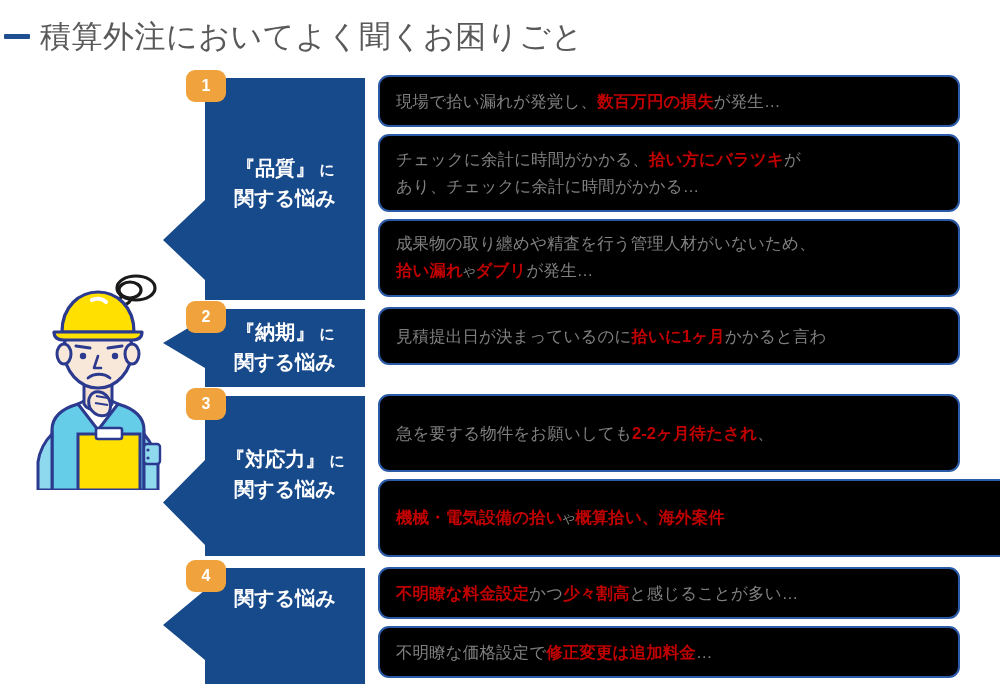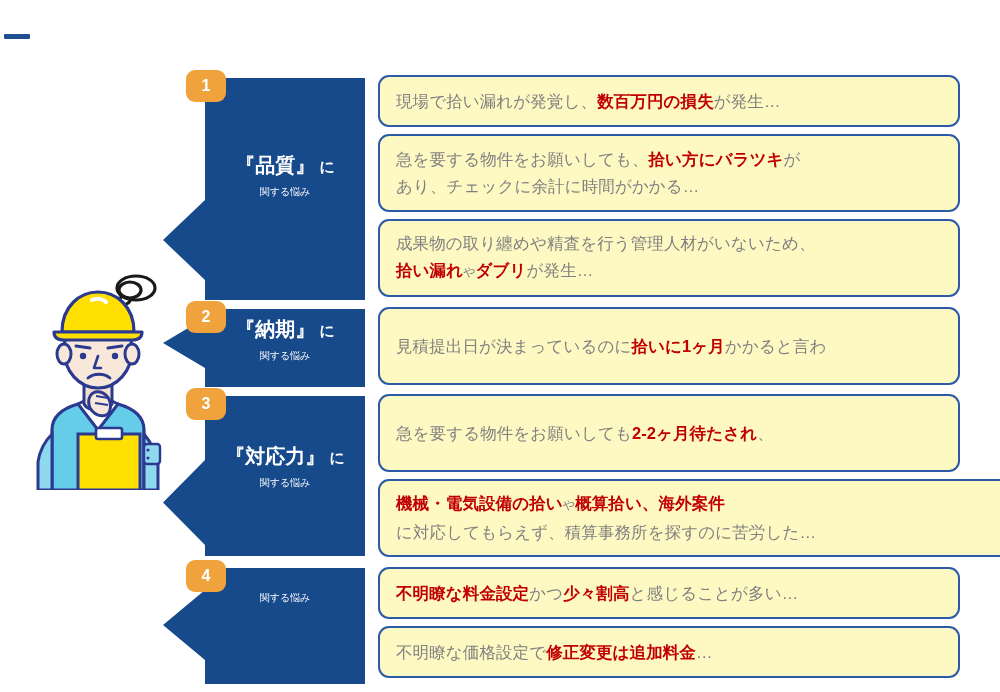--- a/index.html
+++ b/index.html
@@ -28,55 +28,56 @@
   
   #worker { position: absolute; left: 18px; top: 258px; width: 160px; height: 232px; }
 
   
   .cat-block { position: absolute; }
   .cat-shape { position: absolute; left: 0; top: 0; width: 100%; height: 100%; }
   .cat-label {
     position: absolute; left: 0; width: 100%;
     text-align: center; color: #ffffff; pointer-events: none;
   }
-  .cat-line1 { font-size: 20px; line-height: 27px; font-weight: bold; white-space: nowrap; }
+  .cat-line1 { font-size: 20px; line-height: 32px; font-weight: bold; white-space: nowrap; }
   .cat-line1 .small { font-size: 15px; font-weight: bold; }
-  .cat-line2 { font-size: 10px; line-height: 24px; font-weight: normal; white-space: nowrap; }
+  .cat-line2 { font-size: 20px; line-height: 24px; font-weight: bold; white-space: nowrap; }
 
   .badge {
     position: absolute; width: 40px; height: 32px;
     background: #f0a33c; border-radius: 9px;
     color: #ffffff; font-size: 16px; font-weight: bold;
     display: flex; align-items: center; justify-content: center;
     z-index: 5;
   }
 
   
   .card {
     position: absolute;
-    background: #fef9c3;
+    background: #000000;
     border: 2px solid #2b5aa7;
     border-radius: 11px;
     display: flex; align-items: center;
     padding: 15px 16px;
   }
   .card-text {
     font-size: 16.5px; line-height: 27px; color: #808080;
     letter-spacing: 0.1px;
   }
   .card-text b { color: #c00000; font-weight: bold; }
   .card-text .tiny { font-size: 12px; color: #808080; font-weight: normal; }
 </style>
 </head>
 <body>
 
 <div id="slide">
 
   <div id="title-row">
     <div id="title-dash"></div>
+    <div id="title-text">積算外注においてよく聞くお困りごと</div>
   </div>
 
   <div id="worker">
     <svg viewBox="0 0 160 232" width="160" height="232" xmlns="http://www.w3.org/2000/svg">
 
       <g fill="none" stroke="#1a1a1a" stroke-width="3.2" stroke-linecap="round">
         <ellipse cx="118" cy="30" rx="19" ry="12"></ellipse>
         <ellipse cx="112" cy="32" rx="11" ry="8"></ellipse>
         <path d="M104 38 C96 46, 108 50, 112 43"></path>
         <path d="M101 46 C92 52, 96 58, 101 55"></path>
@@ -176,33 +177,33 @@
       <div class="badge" style="left: 186px; top: 301px;">2</div>
       <div class="badge" style="left: 186px; top: 388px;">3</div>
       <div class="badge" style="left: 186px; top: 560px;">4</div>
     </div>
 
   <div id="cards-layer">
       <div class="card" style="left: 378px; top: 75px; width: 582px; height: 52px;">
         <div class="card-text"><span>現場で拾い漏れが発覚し、</span><b>数百万円の損失</b><span>が発生…</span></div>
       </div>
       <div class="card" style="left: 378px; top: 134px; width: 582px; height: 78px;">
-        <div class="card-text"><span>急を要する物件をお願いしても、</span><b>拾い方にバラツキ</b><span>が</span><br><span>あり、チェックに余計に時間がかかる…</span></div>
+        <div class="card-text"><span>チェックに余計に時間がかかる、</span><b>拾い方にバラツキ</b><span>が</span><br><span>あり、チェックに余計に時間がかかる…</span></div>
       </div>
       <div class="card" style="left: 378px; top: 219px; width: 582px; height: 78px;">
         <div class="card-text"><span>成果物の取り纏めや精査を行う管理人材がいないため、</span><br><b>拾い漏れ</b><span class="tiny">や</span><b>ダブリ</b><span>が発生…</span></div>
       </div>
-      <div class="card" style="left: 378px; top: 307px; width: 582px; height: 78px;">
+      <div class="card" style="left: 378px; top: 307px; width: 582px; height: 58px;">
         <div class="card-text"><span>見積提出日が決まっているのに</span><b>拾いに1ヶ月</b><span>かかると言わ</span><br></div>
       </div>
       <div class="card" style="left: 378px; top: 394px; width: 582px; height: 78px;">
         <div class="card-text"><span>急を要する物件をお願いしても</span><b>2-2ヶ月待たされ</b><span>、</span><br></div>
       </div>
       <div class="card" style="left: 378px; top: 479px; width: 658px; height: 78px;">
-        <div class="card-text"><b>機械・電気設備の拾い</b><span class="tiny">や</span><b>概算拾い、海外案件</b><br><span>に対応してもらえず、積算事務所を探すのに苦労した…</span></div>
+        <div class="card-text"><b>機械・電気設備の拾い</b><span class="tiny">や</span><b>概算拾い、海外案件</b><br></div>
       </div>
       <div class="card" style="left: 378px; top: 567px; width: 582px; height: 52px;">
         <div class="card-text"><b>不明瞭な料金設定</b><span>かつ</span><b>少々割高</b><span>と感じることが多い…</span></div>
       </div>
       <div class="card" style="left: 378px; top: 626px; width: 582px; height: 52px;">
         <div class="card-text"><span>不明瞭な価格設定で</span><b>修正変更は追加料金</b><span>…</span></div>
       </div>
     </div>
 
 </div>

